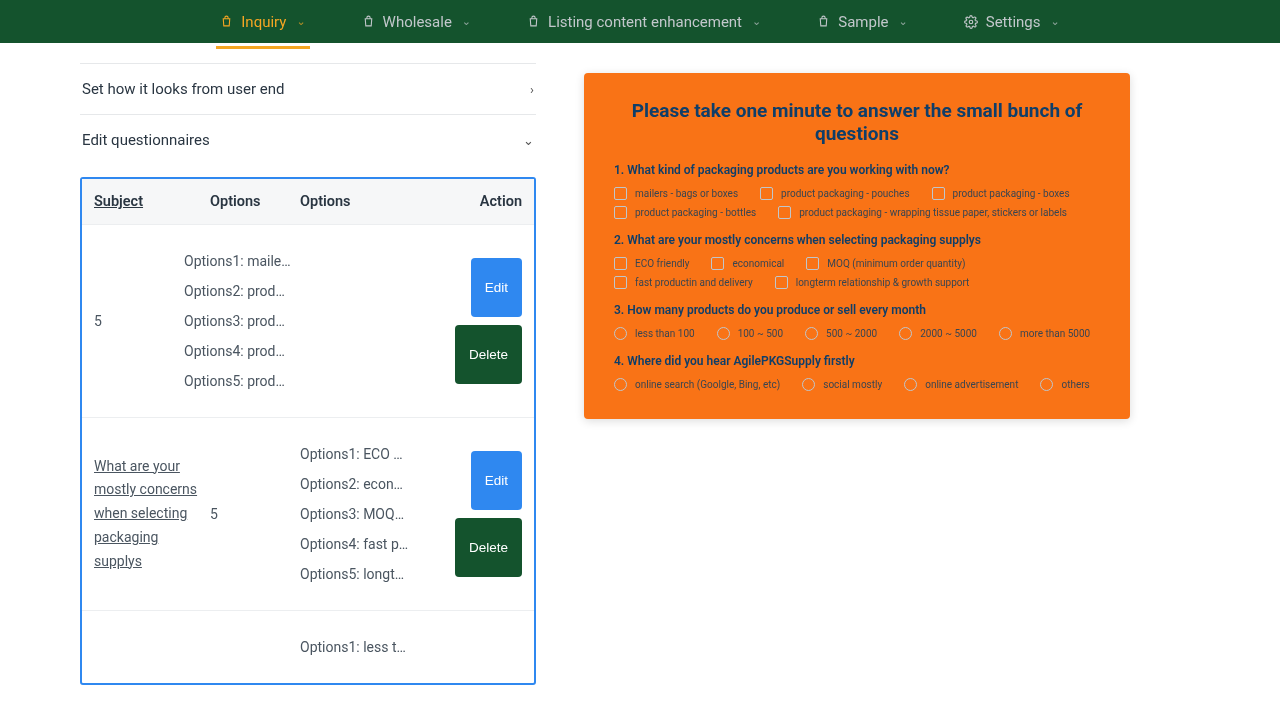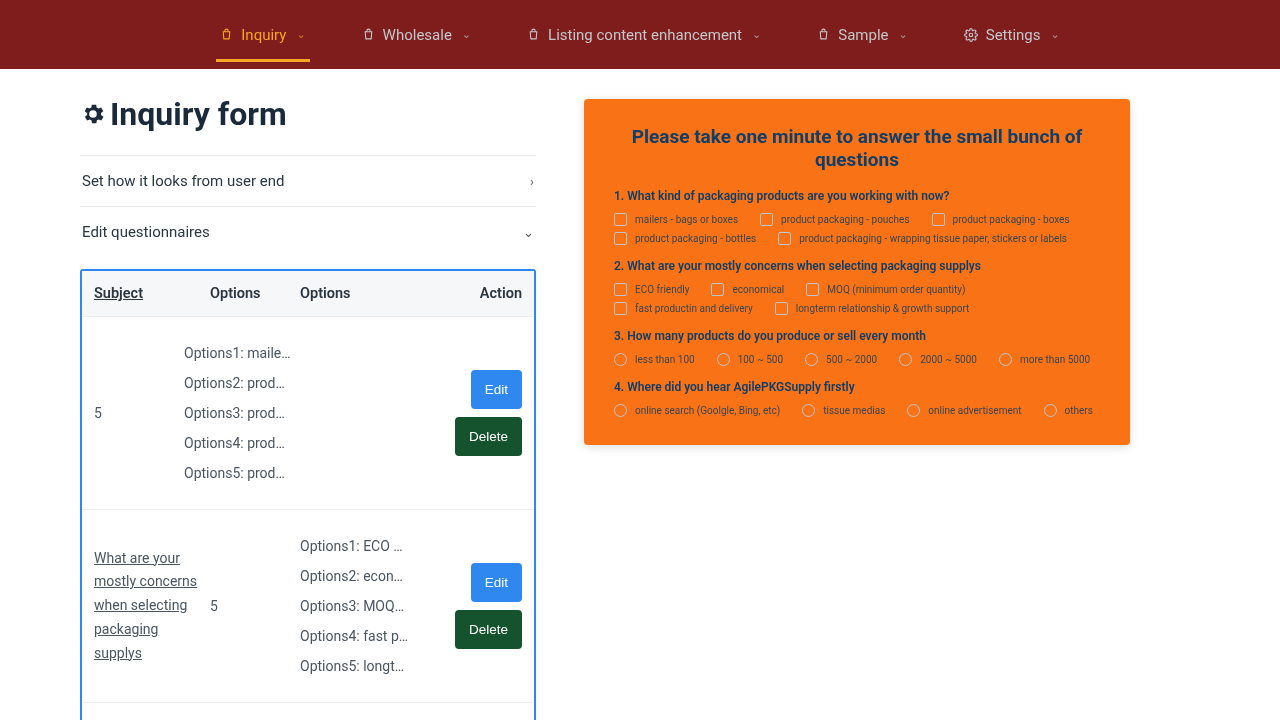--- a/index.html
+++ b/index.html
@@ -1,17 +1,17 @@
 <!DOCTYPE html>
 <html><head>
 <meta charset="utf-8">
 <style>
   * { box-sizing: border-box; margin: 0; padding: 0; }
   body { font-family: -apple-system, BlinkMacSystemFont, "Segoe UI", Roboto, sans-serif; background: #fff; color: #223; width: 1280px; height: 720px; overflow: hidden; }
-  .topnav { background: #7f1d1d; height: 69px; display: flex; align-items: center; justify-content: center; gap: 48px; }
+  .topnav { background: #14532d; height: 43px; display: flex; align-items: center; justify-content: center; gap: 48px; }
   .nav-item { display: flex; align-items: center; gap: 8px; color: #c2c7cb; font-size: 15px; cursor: pointer; padding: 0 4px; height: 55px; position: relative; }
   .nav-item.active { color: #f5a623; }
   .nav-item.active::after { content: ""; position: absolute; left: 0; right: 0; bottom: 0; height: 3px; background: #f5a623; }
   .nav-item .chev { font-size: 11px; opacity: .7; margin-left: 2px; }
   .bag-icon { width: 13px; height: 13px; display: inline-block; }
   .gear-icon-top { width: 14px; height: 14px; display: inline-block; }
 
   .content { display: flex; padding: 20px 22px 0 80px; gap: 48px; }
   .left { width: 456px; }
   .right { flex: 1; padding-top: 10px; }
@@ -28,21 +28,21 @@
   .col-sub { width: 116px; text-decoration: underline; }
   .col-qty { width: 90px; }
   .col-opt { flex: 1; }
   .col-act { width: 80px; text-align: right; }
   .qrow { display: flex; padding: 28px 12px; border-top: 1px solid #eceef0; font-size: 14px; color: #4a5560; }
   .qrow .col-sub { line-height: 1.7; word-break: break-word; padding-right: 10px; display:flex; align-items:center; }
   .qrow .col-qty { display:flex; align-items:center; }
   .qrow .col-opt { display: flex; flex-direction: column; gap: 14px; justify-content:center; }
   .qrow .col-opt span { white-space: nowrap; overflow: hidden; text-overflow: ellipsis; max-width: 120px; }
   .qrow .col-act { display: flex; flex-direction: column; gap: 8px; align-items: flex-end; justify-content:center; }
-  .btn { border: none; border-radius: 4px; padding: 12px 14px; font-size: 13.5px; color: #fff; cursor: pointer; }
+  .btn { border: none; border-radius: 4px; padding: 22px 14px; font-size: 13.5px; color: #fff; cursor: pointer; }
   .btn-edit { background: #2f88f0; }
   .btn-del { background: #14532d; }
 
   .preview-card { background: #f97316; border-radius: 4px; box-shadow: 0 2px 10px rgba(0,0,0,0.14); padding: 26px 30px 28px; width: 546px; }
   .preview-title { font-size: 19px; font-weight: 700; color: #0f3e69; margin-bottom: 18px; text-align: center;}
   .q-title { font-size: 12px; font-weight: 600; color: #0f3e69; margin: 14px 0 10px; }
   .opts { display: flex; flex-wrap: wrap; gap: 6px 22px; font-size: 10px; color: #3a4550; }
   .opt { display: flex; align-items: center; gap: 8px; }
   .cb { width: 13px; height: 13px; border: 1.5px solid #bfc6cc; border-radius: 2px; display: inline-block; flex-shrink:0;}
   .rb { width: 13px; height: 13px; border: 1.5px solid #bfc6cc; border-radius: 50%; display: inline-block; flex-shrink:0;}
@@ -88,26 +88,20 @@
         <circle cx="12" cy="12" r="3"></circle>
         <path d="M19.4 15a1.7 1.7 0 00.3 1.8l.1.1a2 2 0 11-2.8 2.8l-.1-.1a1.7 1.7 0 00-1.8-.3 1.7 1.7 0 00-1 1.5V21a2 2 0 01-4 0v-.1a1.7 1.7 0 00-1-1.5 1.7 1.7 0 00-1.8.3l-.1.1a2 2 0 11-2.8-2.8l.1-.1a1.7 1.7 0 00.3-1.8 1.7 1.7 0 00-1.5-1H3a2 2 0 010-4h.1a1.7 1.7 0 001.5-1 1.7 1.7 0 00-.3-1.8l-.1-.1a2 2 0 112.8-2.8l.1.1a1.7 1.7 0 001.8.3h0a1.7 1.7 0 001-1.5V3a2 2 0 014 0v.1a1.7 1.7 0 001 1.5 1.7 1.7 0 001.8-.3l.1-.1a2 2 0 112.8 2.8l-.1.1a1.7 1.7 0 00-.3 1.8v0a1.7 1.7 0 001.5 1H21a2 2 0 010 4h-.1a1.7 1.7 0 00-1.5 1z"></path>
       </svg>
       <span>Settings</span>
       <span class="chev">⌄</span>
     </div>
   </div>
 
 <div class="content">
   <div class="left">
-    <h1 class="page-title">
-      <svg viewBox="0 0 24 24" fill="#1b2a3b">
-          <path d="M19.4 13a7.5 7.5 0 000-2l2.1-1.6-2-3.4-2.5 1a7.1 7.1 0 00-1.7-1l-.4-2.6h-4l-.4 2.6a7.1 7.1 0 00-1.7 1l-2.5-1-2 3.4L6.6 11a7.5 7.5 0 000 2l-2.1 1.6 2 3.4 2.5-1c.5.4 1.1.7 1.7 1l.4 2.6h4l.4-2.6c.6-.3 1.2-.6 1.7-1l2.5 1 2-3.4L19.4 13zM12 15.5A3.5 3.5 0 1115.5 12 3.5 3.5 0 0112 15.5z"></path>
-        </svg>
-      <span>Inquiry form</span>
-    </h1>
 
     <div class="acc-row">
       <span>Set how it looks from user end</span>
       <span class="chev-small">›</span>
     </div>
     <div class="acc-row">
       <span>Edit questionnaires</span>
       <span class="chev-small">⌄</span>
     </div>
 
@@ -234,21 +228,21 @@
             </div>
           </div>
           <div class="q-title">4. Where did you hear AgilePKGSupply firstly</div>
           <div class="opts">
             <div class="opt">
               <span class="rb"></span>
               <span>online search (Goolgle, Bing, etc)</span>
             </div>
             <div class="opt">
               <span class="rb"></span>
-              <span>tissue medias</span>
+              <span>social mostly</span>
             </div>
             <div class="opt">
               <span class="rb"></span>
               <span>online advertisement</span>
             </div>
             <div class="opt">
               <span class="rb"></span>
               <span>others</span>
             </div>
           </div>

